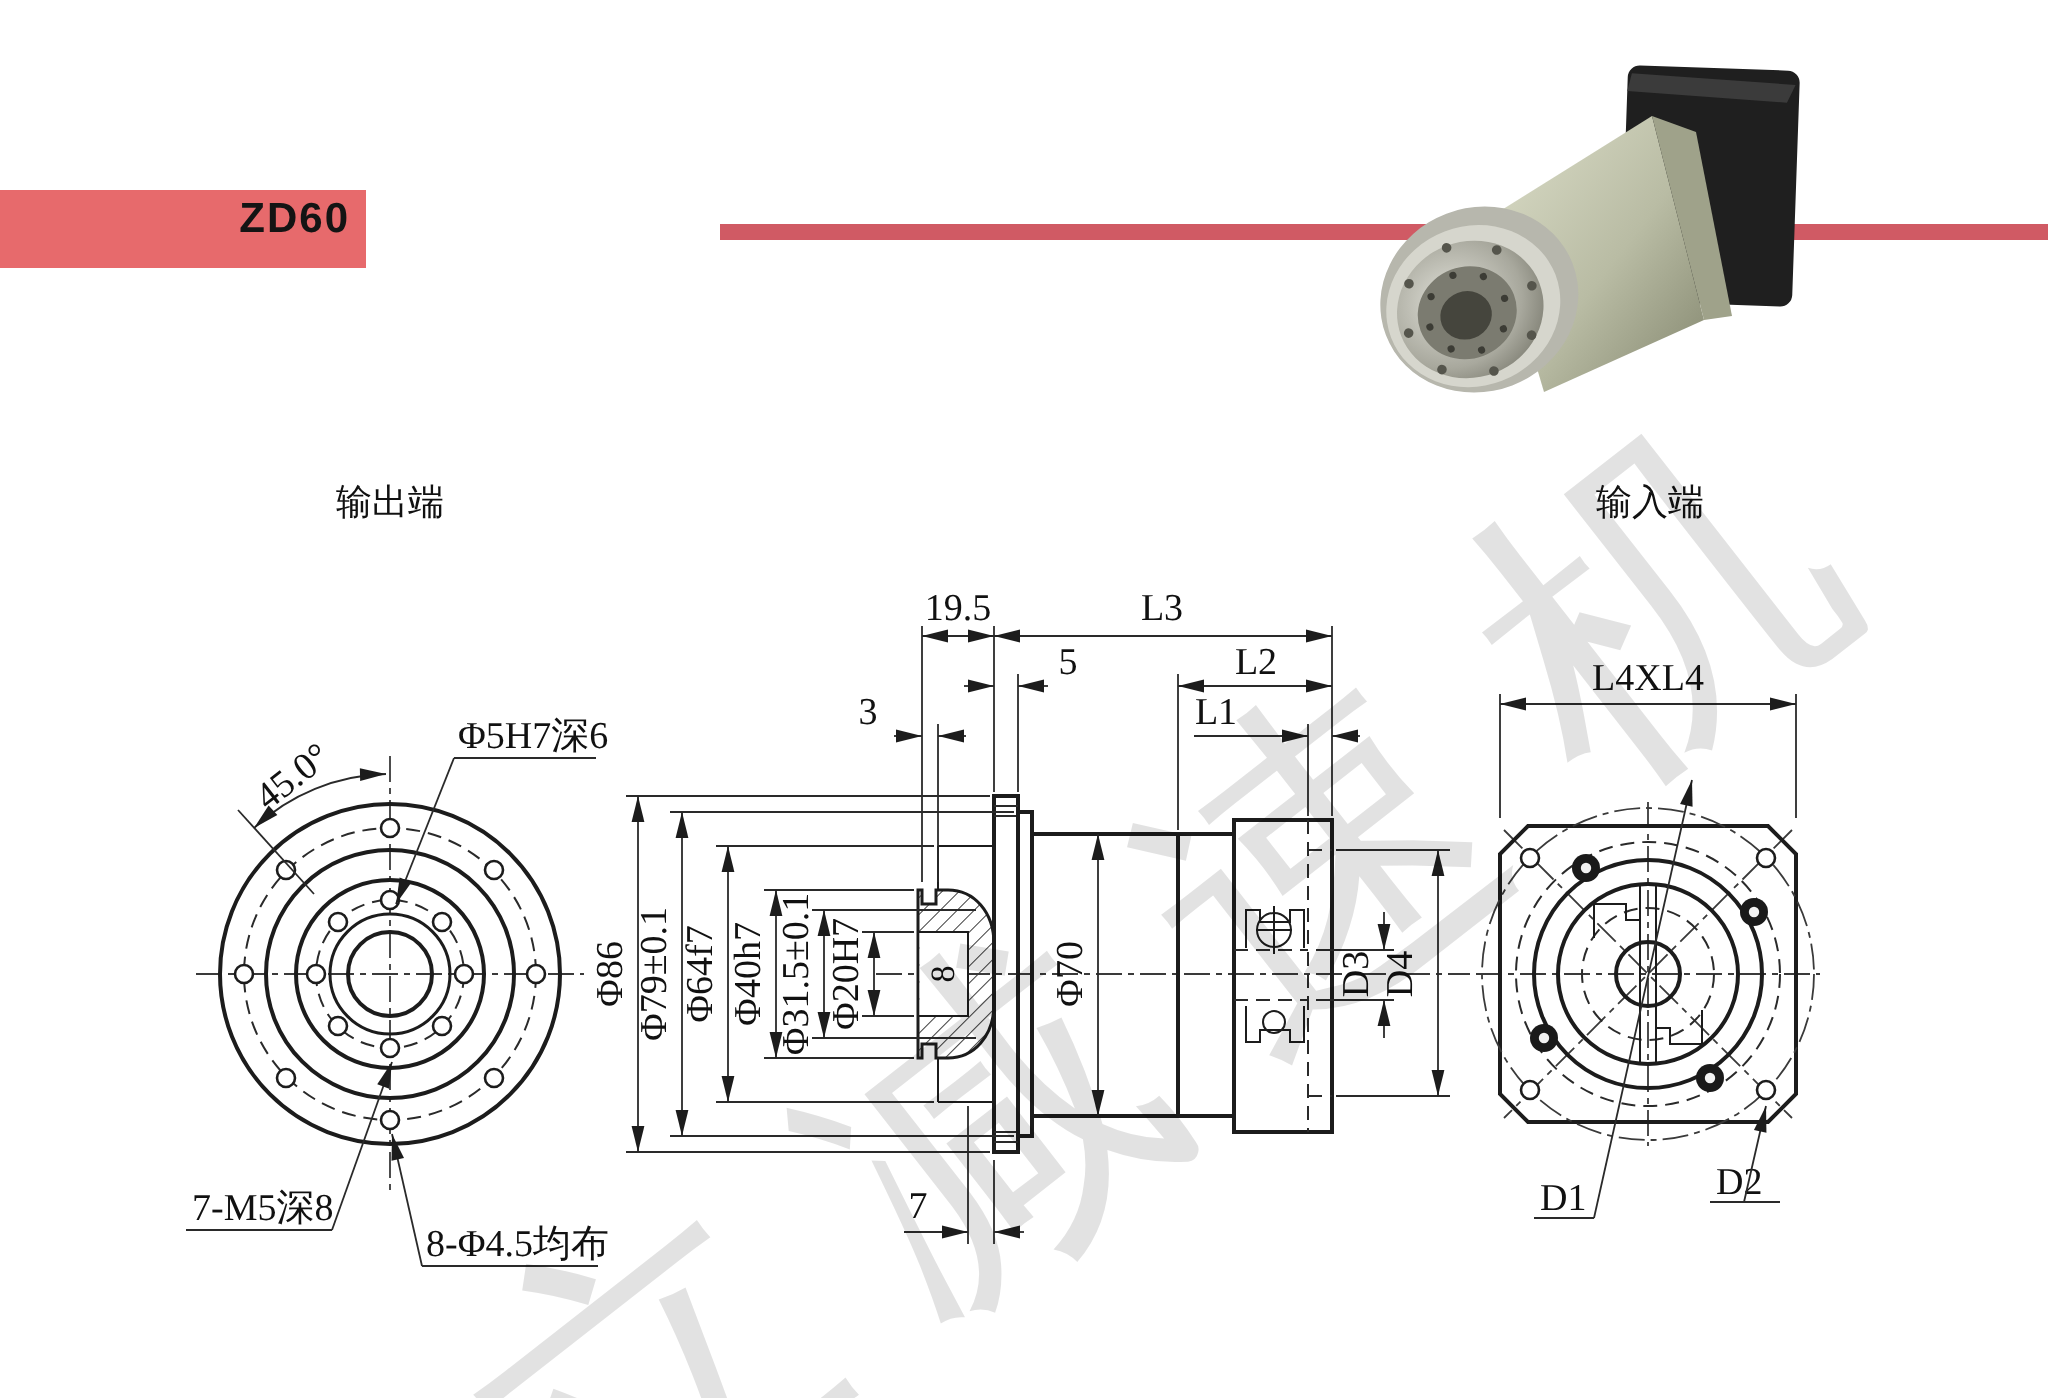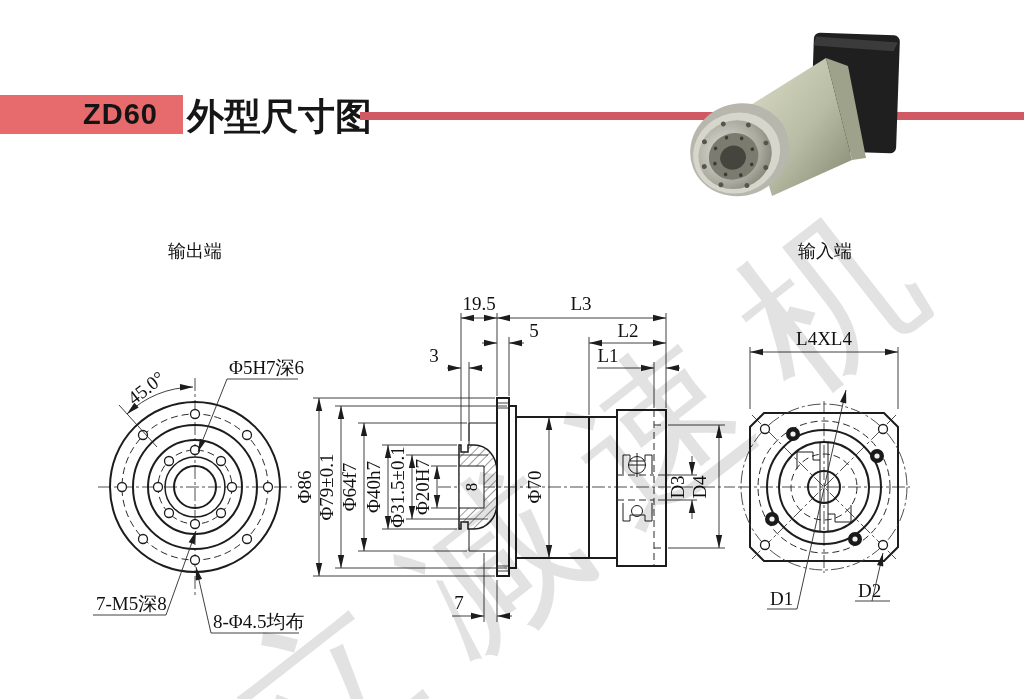--- a/index.html
+++ b/index.html
@@ -1,20 +1,20 @@
 <!DOCTYPE html>
 <html><head>
 <meta charset="utf-8">
 <style>
   html,body{margin:0;padding:0;background:#fff;}
   #stage{position:relative;width:1024px;height:699px;background:#ffffff;overflow:hidden;
          font-family:"Liberation Sans",sans-serif;}
   
   #model-chip{position:absolute;left:0;top:95px;width:183px;height:39px;background:#e76a6c;}
-  #model-chip span{position:absolute;right:25px;top:3px;font-size:29px;font-weight:900;
+  #model-chip span{position:absolute;right:8px;top:3px;font-size:21px;font-weight:900;
          letter-spacing:1px;color:#141414;font-family:"Liberation Sans",sans-serif;}
   #page-title{position:absolute;left:187px;top:92px;font-size:37px;font-weight:700;color:#161616;
          font-family:"Liberation Serif",serif;white-space:nowrap;}
   #red-rule{position:absolute;left:360px;top:112px;width:664px;height:8px;background:#d05a64;}
   
   svg#draw{position:absolute;left:0;top:0;}
   .ln{stroke:#1c1c1c;stroke-width:1;fill:none;}
   .bold{stroke:#1c1c1c;stroke-width:2;fill:none;}
   .med{stroke:#1c1c1c;stroke-width:1.5;fill:none;}
   .thin{stroke:#2a2a2a;stroke-width:0.9;fill:none;}
@@ -27,21 +27,20 @@
   .wm{font:170px "Liberation Serif",serif;fill:#000;opacity:0.11;letter-spacing:42px;}
 </style>
 </head>
 <body>
 
 <div id="stage">
 
   <div id="model-chip">
     <span>ZD60</span>
   </div>
-  <div id="page-title">外型尺寸图</div>
   <div id="red-rule"></div>
 
   <svg id="draw" width="1024" height="699" viewBox="0 0 1024 699">
     <defs>
       <marker id="aE" markerUnits="userSpaceOnUse" markerWidth="15" markerHeight="9" refX="14" refY="4.5" orient="auto">
         <path d="M14,4.5 L1,1.3 L1,7.7 Z" fill="#1c1c1c"></path>
       </marker>
       <marker id="aS" markerUnits="userSpaceOnUse" markerWidth="15" markerHeight="9" refX="1" refY="4.5" orient="auto">
         <path d="M1,4.5 L14,1.3 L14,7.7 Z" fill="#1c1c1c"></path>
       </marker>

